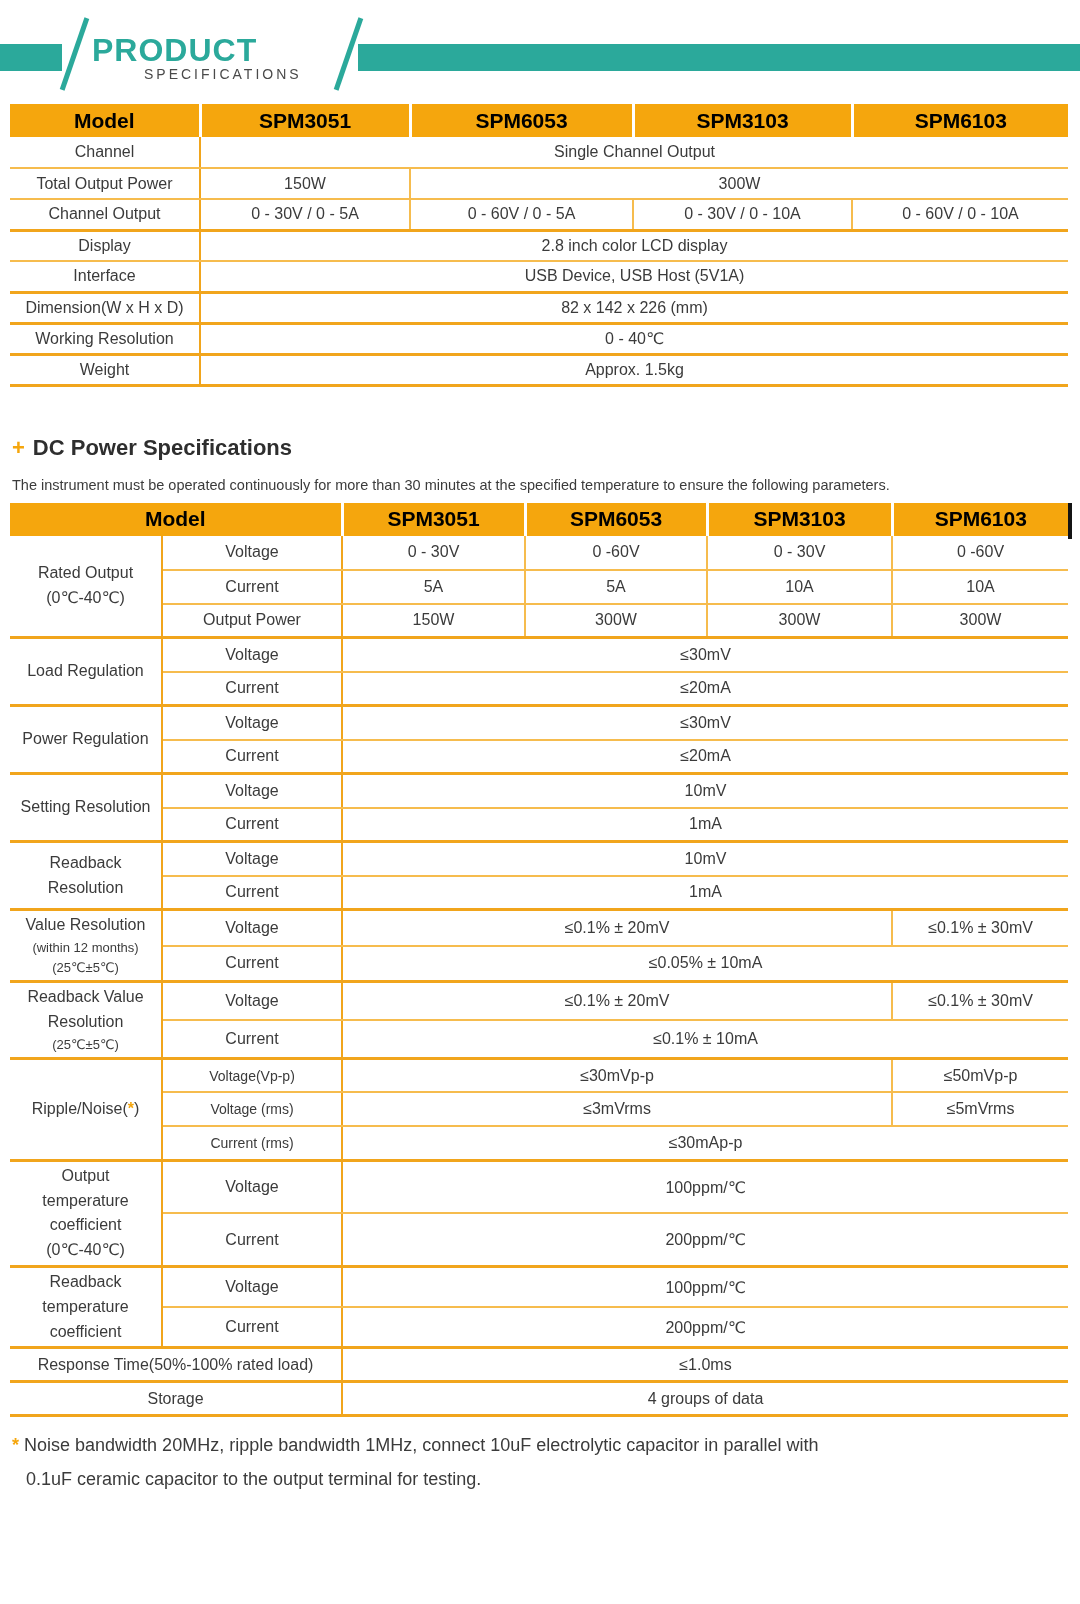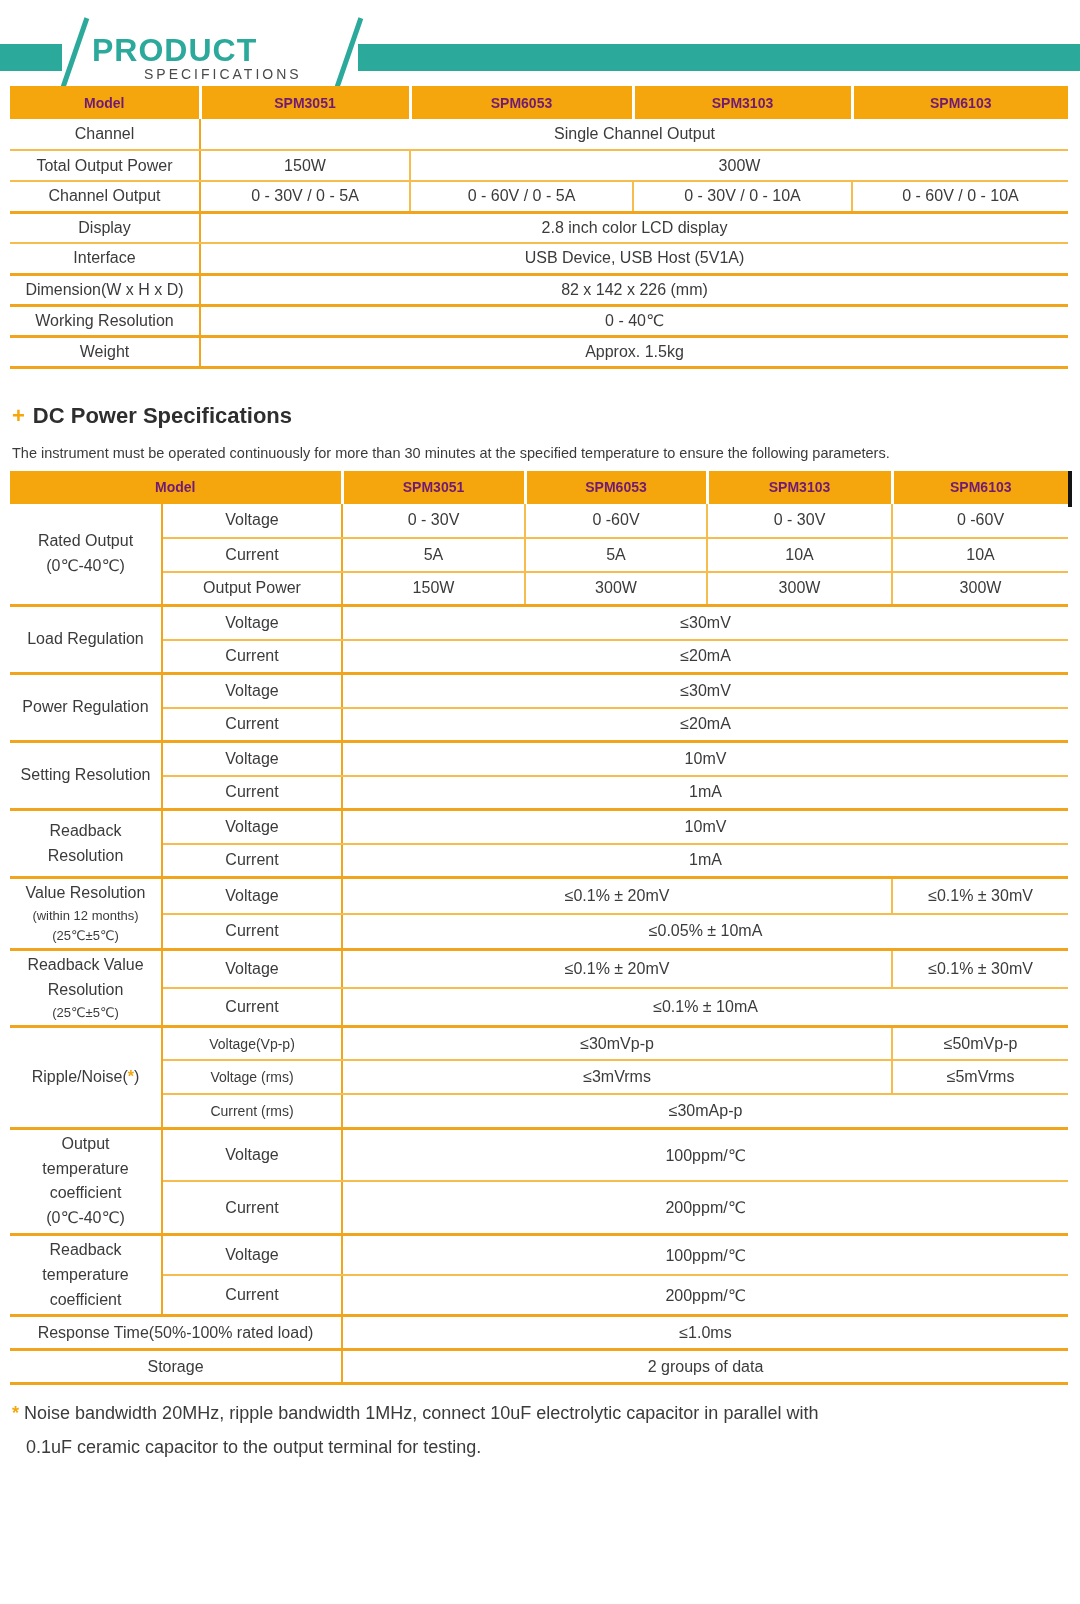--- a/index.html
+++ b/index.html
@@ -12,42 +12,42 @@
   }
   *{box-sizing:border-box;margin:0;padding:0;}
   html,body{background:#fff;}
   body{
     width:1080px;height:1604px;overflow:hidden;position:relative;
     font-family:"Liberation Sans","DejaVu Sans",sans-serif;
     color:var(--ink);
   }
 
   
-  .page-header{position:relative;height:86px;}
+  .page-header{position:relative;height:104px;}
   .bar{position:absolute;background:var(--teal);height:27px;top:44px;}
   .bar-left{left:0;width:62px;}
   .bar-right{left:358px;right:0;}
   .slash{position:absolute;width:5px;height:76px;background:var(--teal);top:16px;transform:rotate(19deg);}
   .slash-left{left:72px;}
   .slash-right{left:346px;}
   .brand-title{
     position:absolute;left:92px;top:32px;
     font-size:32px;font-weight:800;letter-spacing:1px;color:var(--teal);
   }
   .brand-subtitle{
     position:absolute;left:144px;top:66px;
     font-size:14px;letter-spacing:3px;color:var(--ink-soft);text-align:center;
   }
 
   
   .tbl-wrap{position:relative;margin:0 10px;width:1058px;}
   table{border-collapse:collapse;width:1058px;table-layout:fixed;}
   th,td{text-align:center;vertical-align:middle;font-size:16px;color:var(--ink);padding:2px 4px;}
   thead th{
-    background:var(--orange);color:#701a75;font-weight:700;font-size:14px;
+    background:var(--orange);color:#000000;font-weight:700;font-size:21px;
     height:33px;border-right:3px solid #fff;
   }
   thead th:last-child{border-right:none;}
 
   .cat{border-right:2px solid var(--line-thick);border-bottom:3px solid var(--line-thick);line-height:1.55;}
   .sub{border-right:2px solid var(--line-thick);border-bottom:2px solid var(--line-thin);}
   .v  {border-bottom:2px solid var(--line-thin);}
   .vr {border-right:2px solid var(--line-thin);}
   tr.ge > td{border-bottom:3px solid var(--line-thick);}
   .sm{font-size:13px;}
@@ -57,21 +57,21 @@
   .spec1 tbody tr{height:31px;}
   .spec2 tbody tr{height:34px;}
   tr.h38{height:38px;}
   tr.h50{height:50px;}
   tr.h56{height:56px;}
   tr.h62{height:62px;}
 
   .edge-mark{position:absolute;top:0;right:-4px;width:4px;height:36px;background:#141414;}
 
   
-  .section-head{margin:34px 10px 0 12px;font-size:22px;font-weight:700;color:#2E2E2E;}
+  .section-head{margin:48px 10px 0 12px;font-size:22px;font-weight:700;color:#2E2E2E;}
   .section-head .plus{color:var(--orange);font-weight:700;margin-right:8px;}
   .note{margin:16px 10px 10px 12px;font-size:14.5px;color:var(--ink);}
 
   .footnote{margin:12px 10px 0 12px;font-size:18px;color:var(--ink);line-height:1.85;}
   .footnote .fn2{padding-left:14px;}
 </style>
 </head>
 <body>
 
 <div class="page-header">
@@ -315,21 +315,21 @@
       <td class="v" colspan="4">200ppm/℃</td>
     </tr>
 
     <tr class="h38 ge">
       <td class="sub" colspan="2">Response Time(50%-100% rated load)</td>
       <td class="v" colspan="4">≤1.0ms</td>
     </tr>
 
     <tr class="ge">
       <td class="sub" colspan="2">Storage</td>
-      <td class="v" colspan="4">2 groups of data</td>
+      <td class="v" colspan="4">4 groups of data</td>
     </tr>
   </tbody>
 </table>
 </div>
 
 <div class="footnote">
   <div>
     <span class="star">*</span>
     <span>Noise bandwidth 20MHz, ripple bandwidth 1MHz, connect 10uF electrolytic capacitor in parallel with</span>
   </div>

